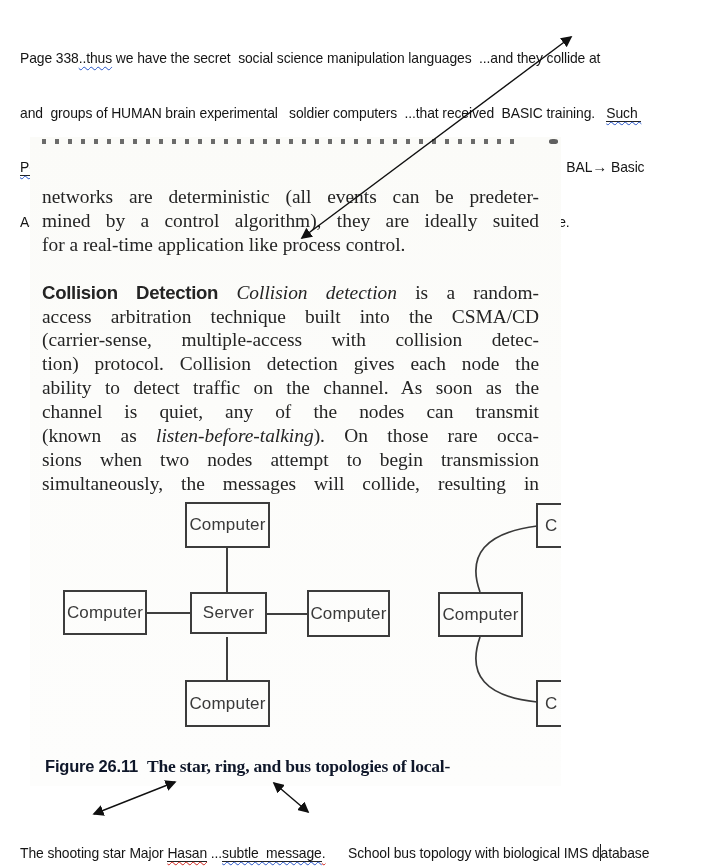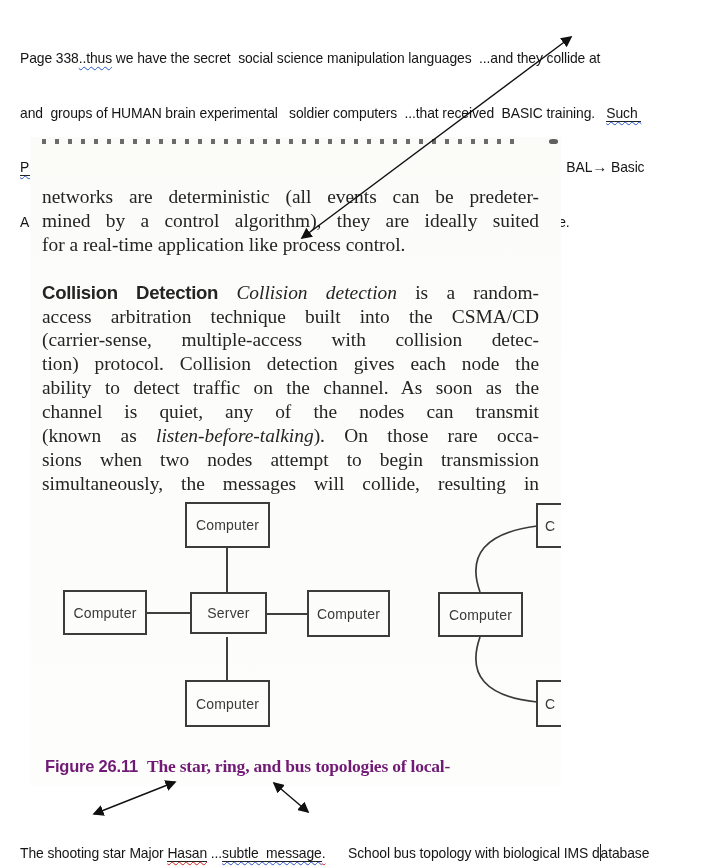--- a/index.html
+++ b/index.html
@@ -24,25 +24,25 @@
   .scan-text { position:absolute; left:42px; top:145px; width:497px;
     font-family:"Liberation Serif", serif; font-size:19.4px; color:#242424;margin-top:40px; }
   .sline { line-height:23.9px; height:23.9px; text-align:justify; text-align-last:justify; white-space:normal; }
   .sline-left { text-align:left; text-align-last:left; }
   .para-gap { height:24px; }
   .shead { font-family:"Liberation Sans", sans-serif; font-weight:bold; font-size:18.6px; letter-spacing:-0.3px; }
   .sit { font-style:italic; }
   
   .dbox { position:absolute; border:2px solid #3c3c3c; background:transparent;
     display:flex; align-items:center; justify-content:center;
-    font-family:"Liberation Sans", sans-serif; font-size:14px; color:#3a3a3a; letter-spacing:0.2px; }
+    font-family:"Liberation Sans", sans-serif; font-size:17px; color:#3a3a3a; letter-spacing:0.2px; }
   .dbox-cut { border-right:none; justify-content:flex-start; padding-left:7px; }
   .conn { position:absolute; background:#3f3f3f; }
   
-  .caption { position:absolute; left:45px; top:756px; width:500px; white-space:pre; color:#701a75; }
+  .caption { position:absolute; left:45px; top:756px; width:500px; white-space:pre; color:#0f172a; }
   .cap-label { font-family:"Liberation Sans", sans-serif; font-weight:bold; font-size:16.5px; letter-spacing:-0.2px; }
   .cap-text  { font-family:"Liberation Serif", serif; font-weight:bold; font-size:17.5px; padding-left:9px; letter-spacing:-0.2px; }
   
   .overlay { position:absolute; left:0; top:0; width:704px; height:866px; pointer-events:none; z-index:6; }
   .cursor { display:inline-block; width:1px; height:17px; background:#1a1a1a; vertical-align:-3px; }
 </style>
 </head>
 <body>
 
 <div class="page">

